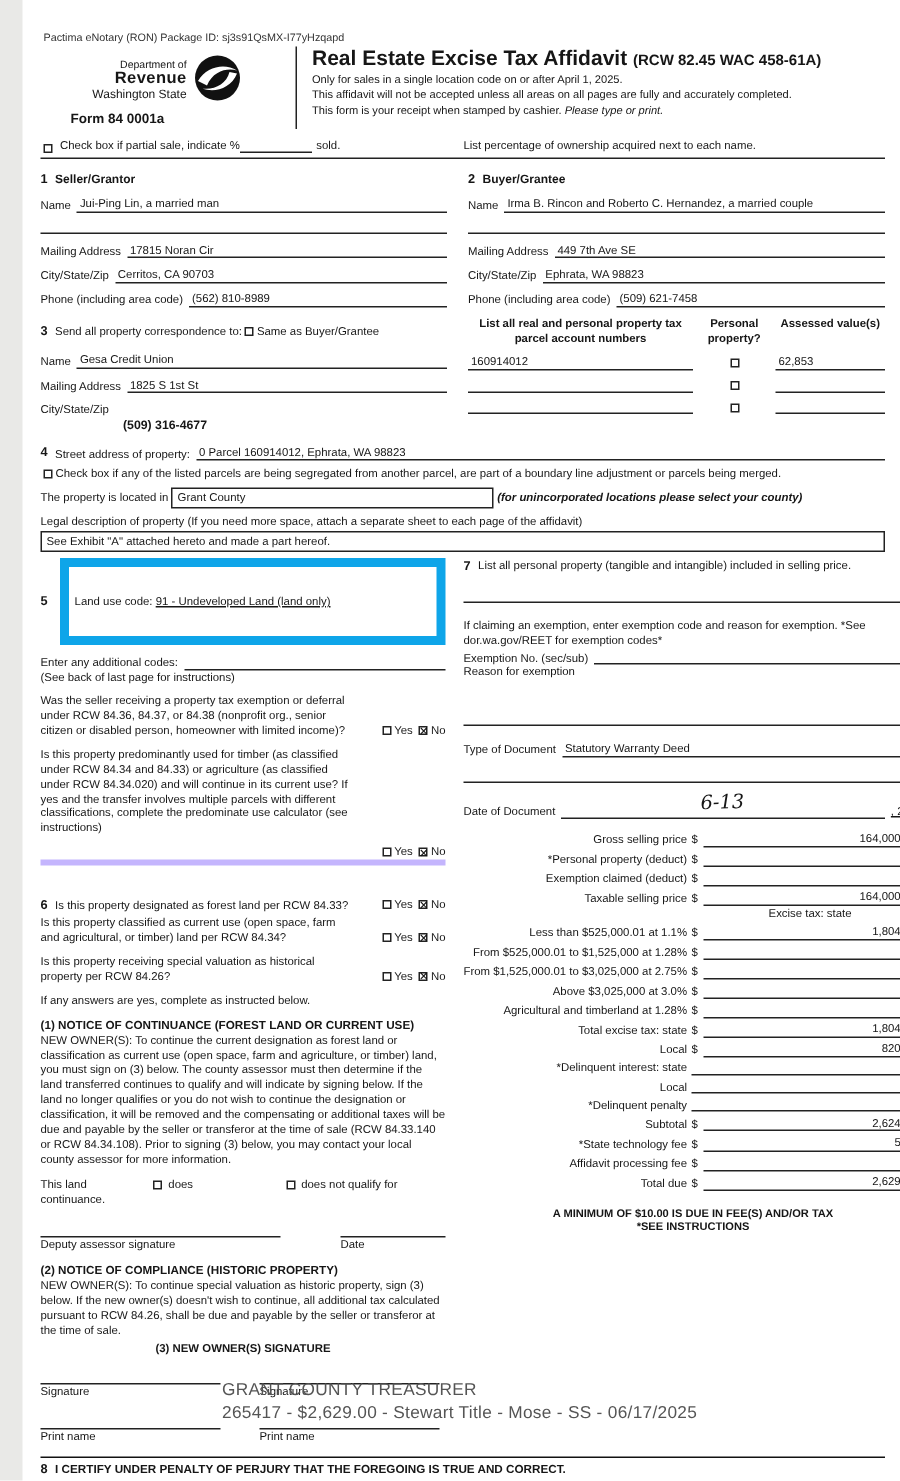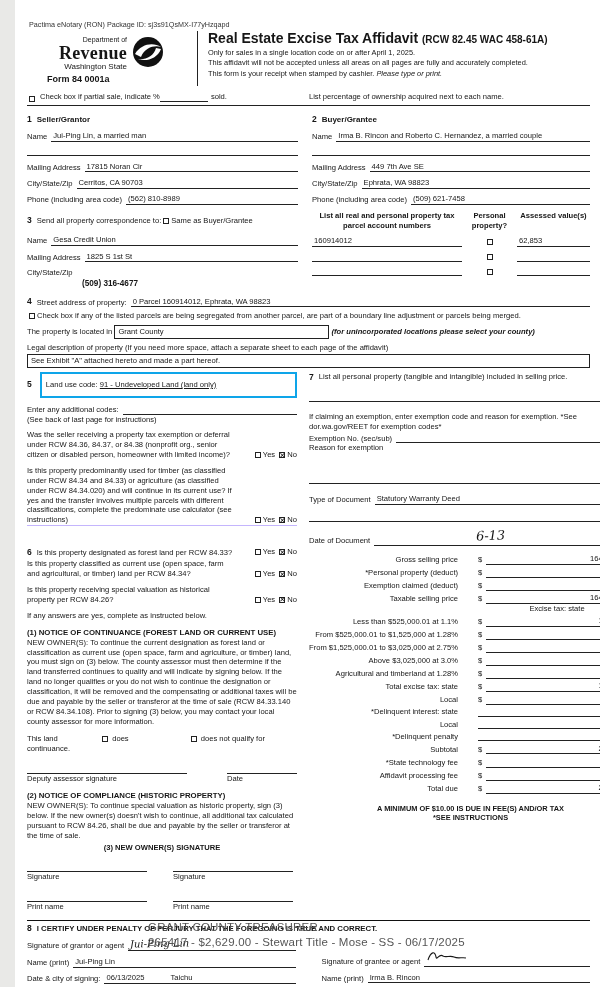--- a/index.html
+++ b/index.html
@@ -18,21 +18,21 @@
   .lab{white-space:nowrap;margin-right:4px}
   .line{flex:1;border-bottom:1px solid #222;padding:0 2px;min-height:9px}
   .secnum{font-weight:bold;font-size:8.5px;margin-right:5px}
   
   .pkg{font-size:7.2px;color:#333;margin-left:2px}
   .hdr{display:flex;margin-top:2px}
   .hdr-left{width:170px;text-align:center;padding-top:4px}
   .dept{display:flex;align-items:center;justify-content:center}
   .dept-txt{text-align:right;line-height:1.05}
   .dept-small{font-size:7px}
-  .dept-rev{font-family:Liberation Serif, serif;font-weight:bold;font-size:18px;letter-spacing:.3px}
+  .dept-rev{font-family:Liberation Sans, sans-serif;font-weight:bold;font-size:11px;letter-spacing:.3px}
   .dept-ws{font-size:8px}
   .formno{font-weight:bold;font-size:9px;margin-top:2px;text-align:left;padding-left:20px}
   .hdr-right{flex:1;border-left:1.5px solid #222;padding-left:10px}
   .title{font-size:14px;font-weight:bold;line-height:1.1}
   .title .rcw{font-size:10px}
   .subline{font-size:7.4px;margin-top:1px}
   .partial{display:flex;margin-top:6px;align-items:flex-end}
   .blank{display:inline-block;border-bottom:1px solid #222;min-height:8px;vertical-align:baseline}
   
   .cols{display:flex}
@@ -46,28 +46,28 @@
   .pr2{width:55px;text-align:center}
   .pr3{flex:1;border-bottom:1px solid #222;min-height:9px;padding:0 2px}
   
   .countybox{display:inline-block;border:1px solid #222;width:215px;padding:1px 3px;min-height:11px;vertical-align:middle}
   .legalbox{border:1px solid #222;padding:1px 3px;margin-top:1px;min-height:10px}
   
   .main2{display:flex;margin-top:4px}
   .m-left{width:300px;padding-right:12px}
   .m-right{flex:1}
   .lubox{display:flex;align-items:center}
-  .lubox .box{border:2px solid #0ea5e9;flex:1;padding:6px 4px;margin-left:3px}
+  .lubox .box{border:6px solid #0ea5e9;flex:1;padding:18px 4px;margin-left:3px}
   .q{position:relative;padding-right:60px;margin-top:6px}
   .q .yn{position:absolute;right:0;bottom:0}
   .q.yn-top .yn{top:0;bottom:auto}
-  .underq{border-bottom:1px solid #c4b5fd;padding-bottom:0}
+  .underq{border-bottom:4px solid #c4b5fd;padding-bottom:16px}
   
   .trow{display:flex;align-items:flex-end;margin-top:2.2px}
-  .tlabel{flex:1;text-align:right;padding-right:20px;white-space:nowrap}
+  .tlabel{flex:1;text-align:right;padding-right:3px;white-space:nowrap}
   .tdol{width:8px;text-align:left}
   .tline{width:146px;border-bottom:1px solid #222;text-align:right;padding-right:4px;min-height:9px}
   .tline.wide{width:154px}
   .theader{display:flex}
   .theader span{margin-left:auto;width:150px;text-align:center}
   .minnote{text-align:center;font-weight:bold;margin-top:10px;font-size:7.4px}
   
   .notice{margin-top:7px}
   .notice-title{font-weight:bold;font-size:7.8px}
   .qualify{display:flex;margin-top:8px}

